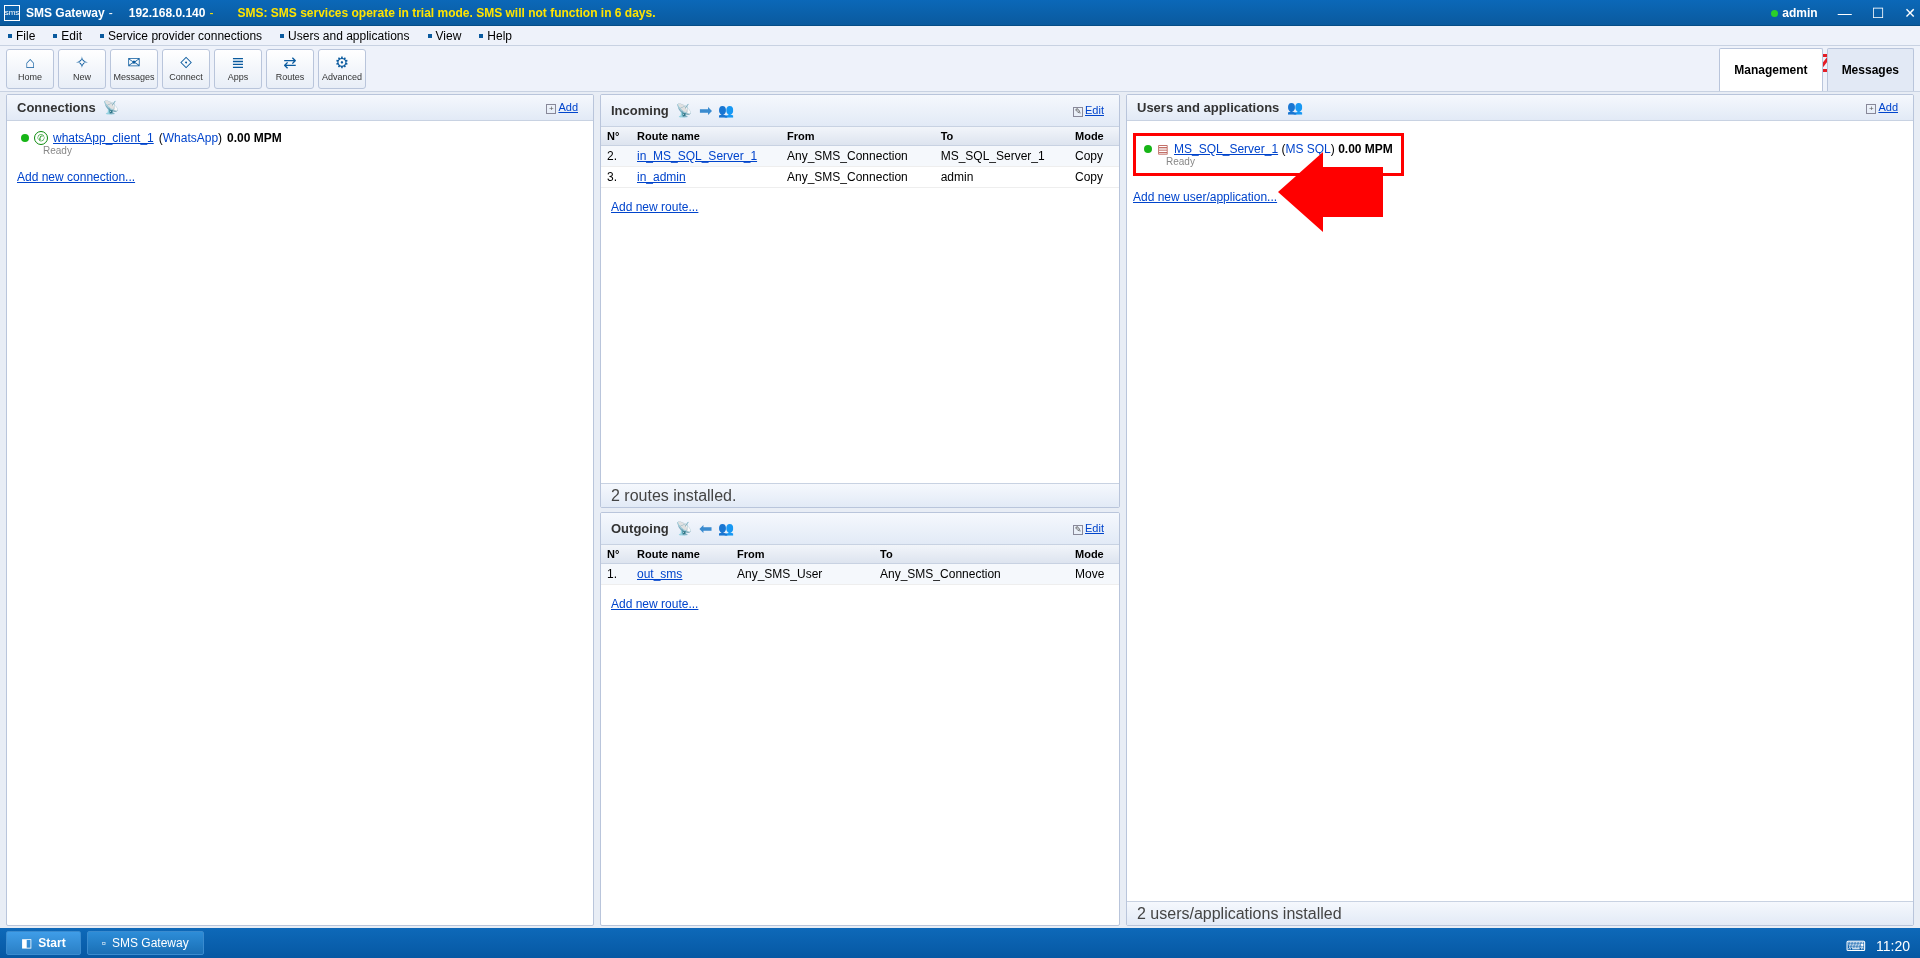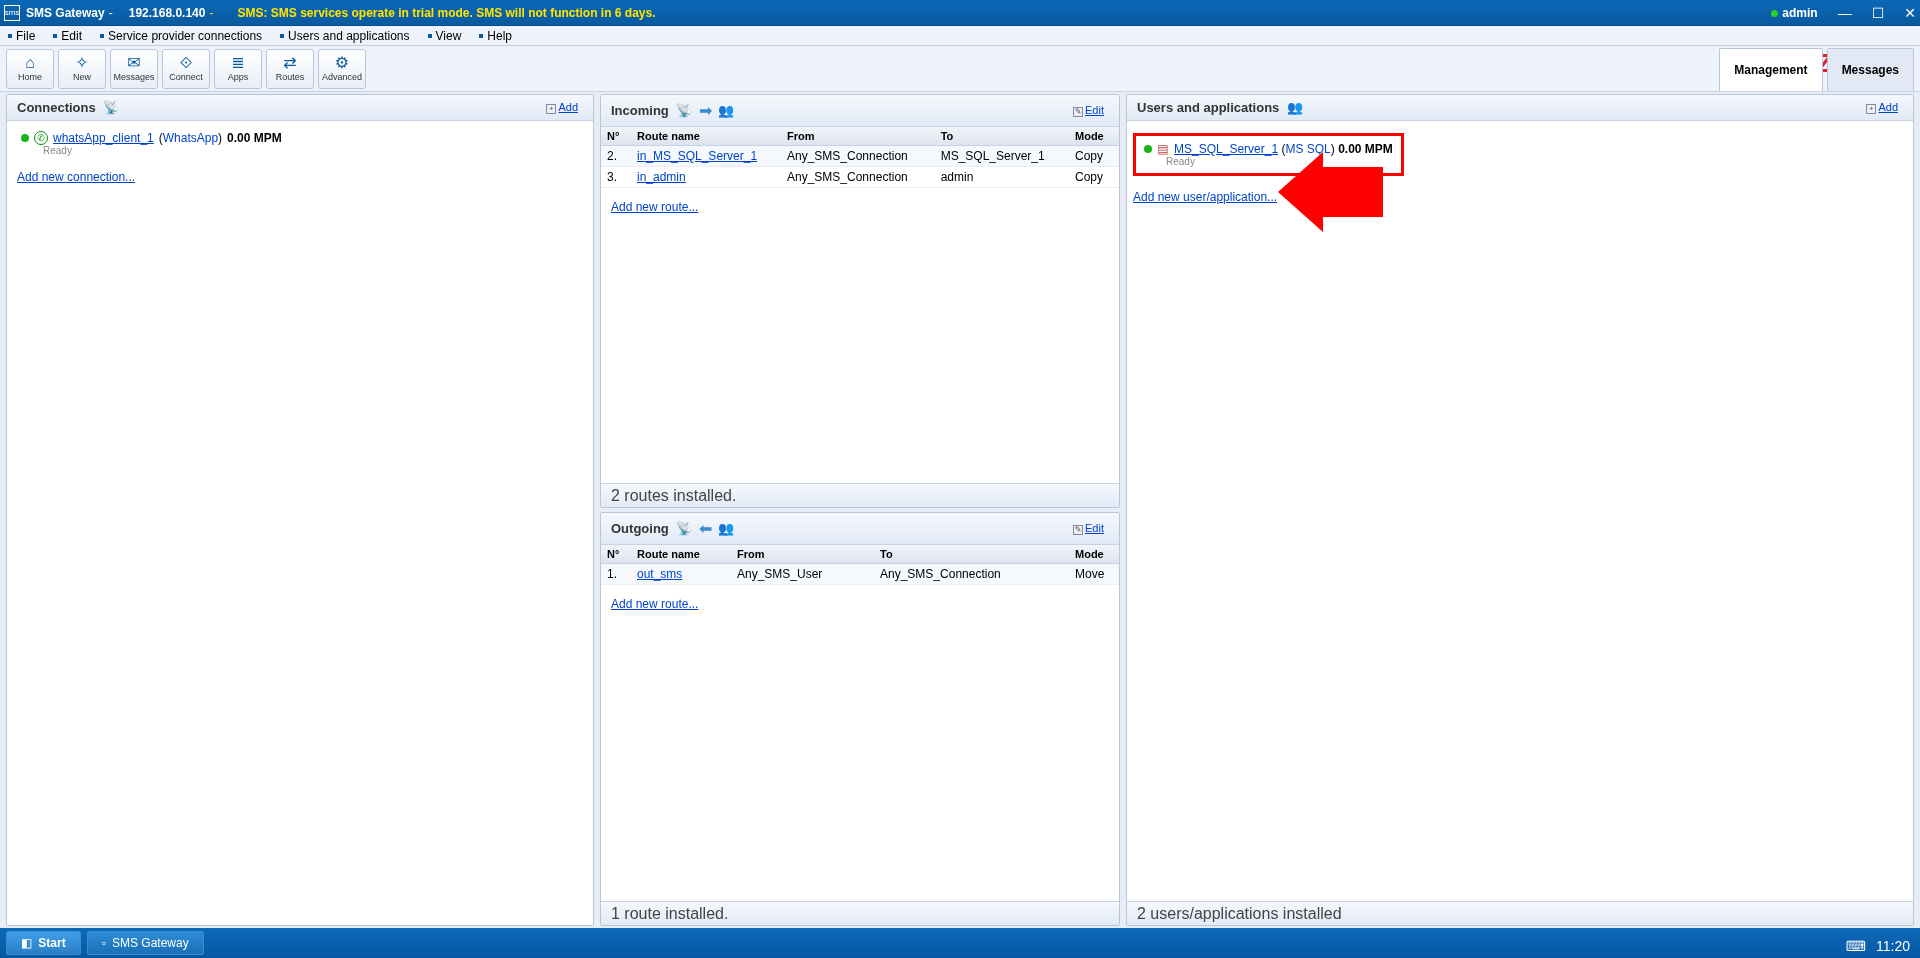--- a/index.html
+++ b/index.html
@@ -245,21 +245,20 @@
             <td>1.</td>
             <td><span class="rlink">out_sms</span></td>
             <td>Any_SMS_User</td>
             <td>Any_SMS_Connection</td>
             <td>Move</td>
           </tr>
         </tbody>
           </table>
         <div style="padding:8px 10px"><a class="addlink2" style="margin-top:4px">Add new route...</a></div>
       </div>
-      <div class="pfoot">1 route installed.</div>
     </div>
   </div>
 
   <div class="col right">
     <div class="panel">
       <div class="phead sm">
         <span class="title">Users and applications</span>
         <span class="hicons">
             <span class="hicon">👥</span>
           </span>

